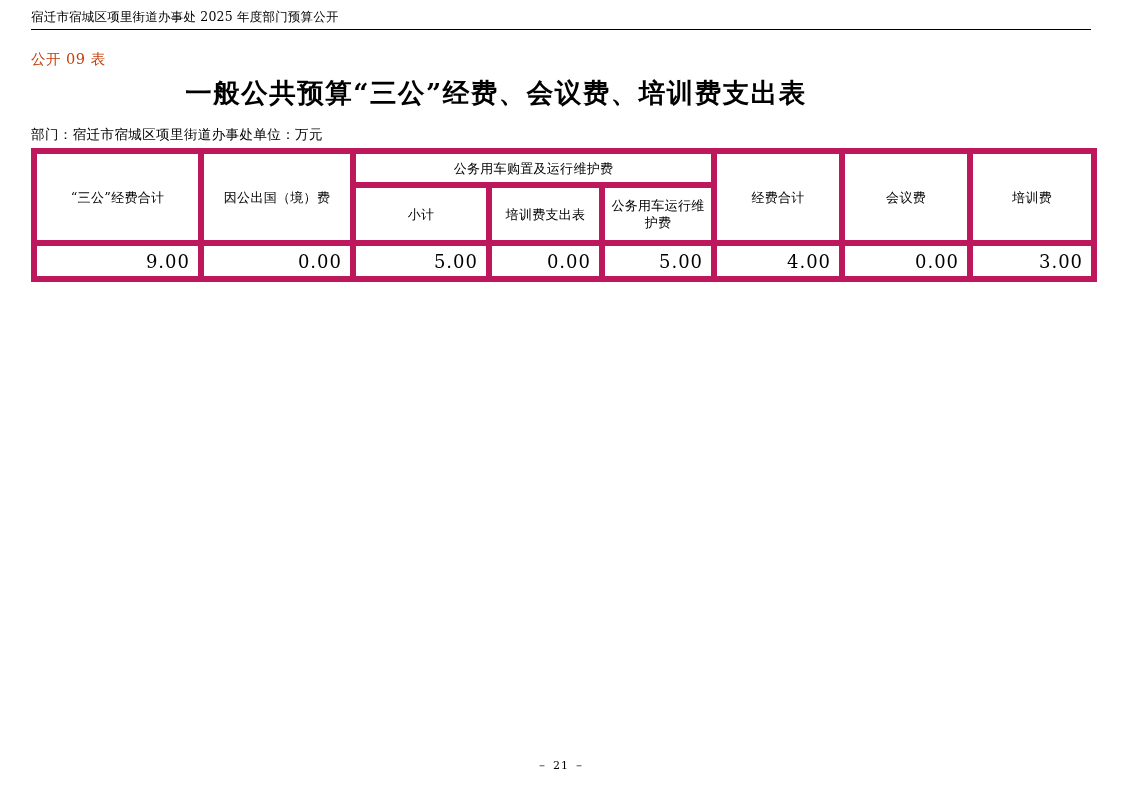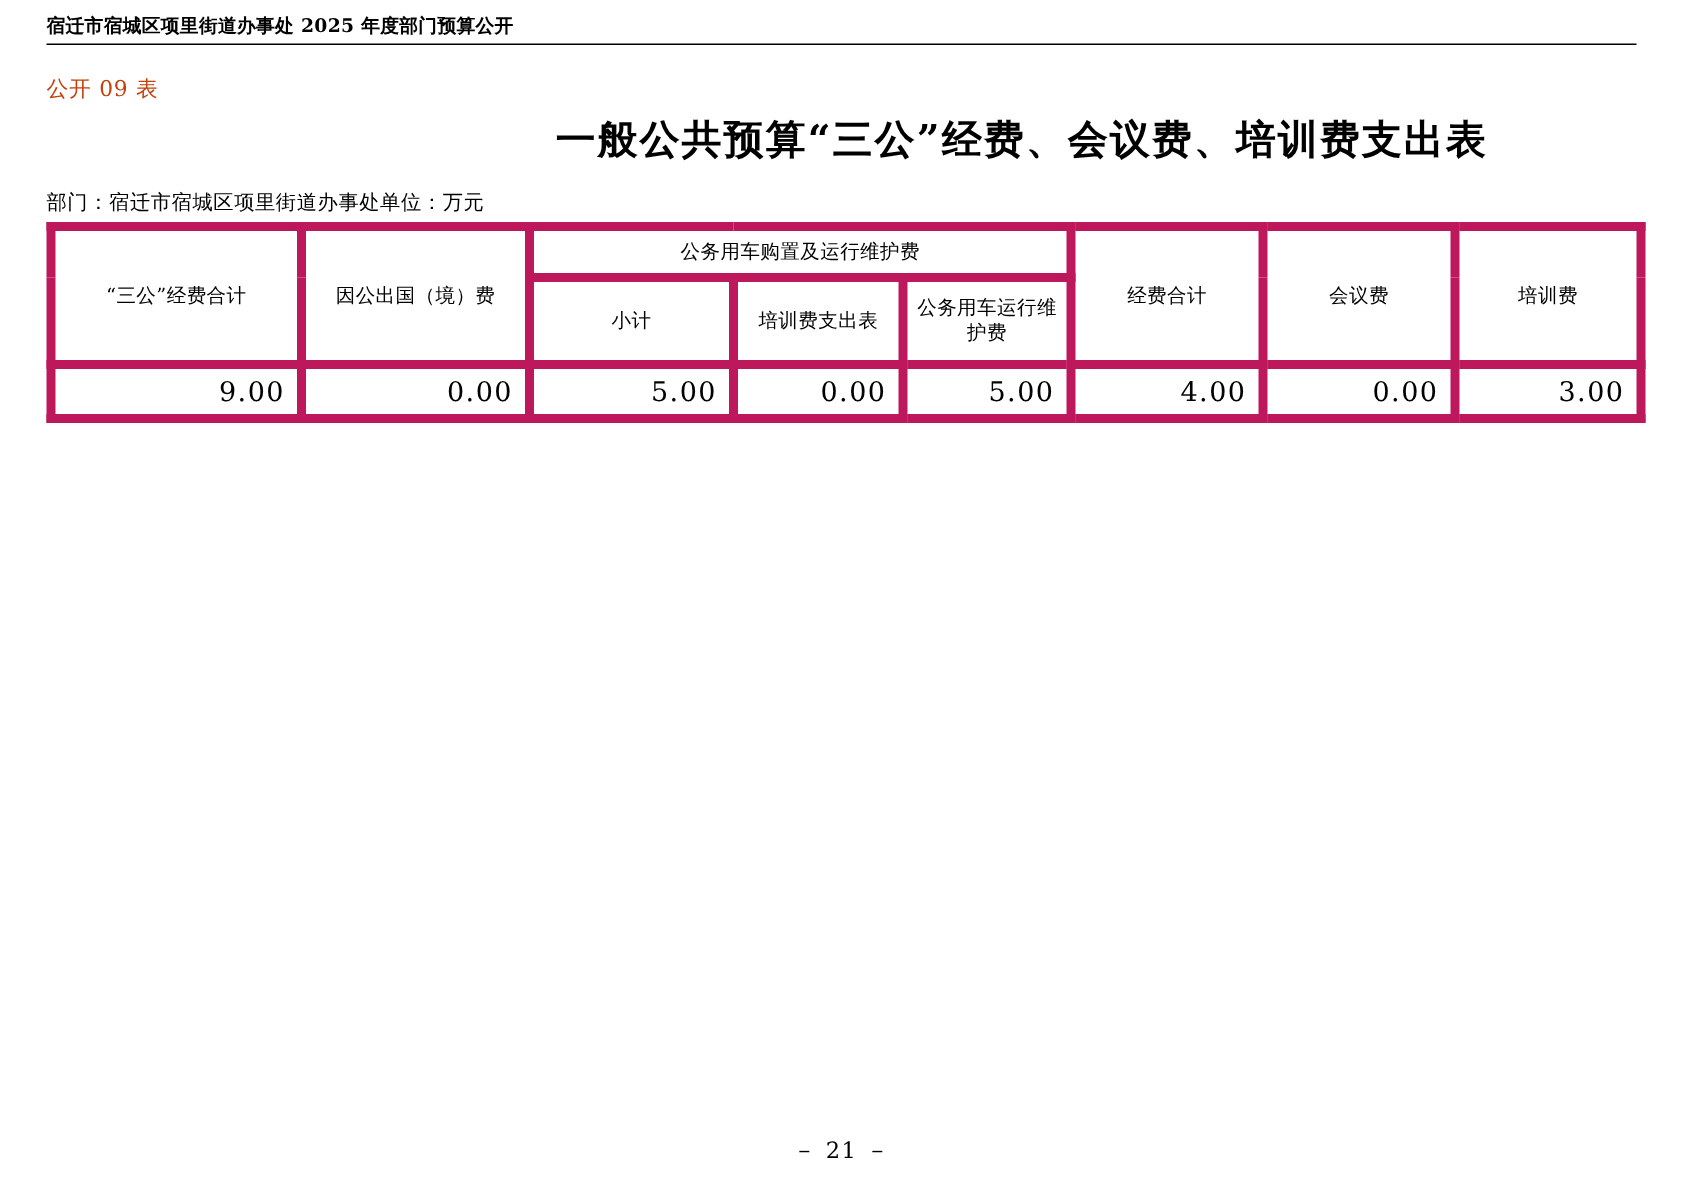--- a/index.html
+++ b/index.html
@@ -21,21 +21,20 @@
     height: 793px;
     box-sizing: border-box;
   }
 
   
   .doc-header {
     position: absolute;
     left: 31px;
     top: 8px;
     width: 1060px;
-    font-weight: bold;
   }
   .doc-header-text {
     font-family: "DejaVu Serif", "Liberation Serif", serif;
     font-size: 12.5px;
     letter-spacing: 0.2px;
     line-height: 18px;
     color: #000;
     white-space: nowrap;
   }
   .doc-header-rule {
@@ -55,21 +54,21 @@
     color: #c2410c;
     white-space: nowrap;
   }
 
   
   .doc-title {
     position: absolute;
     left: 0;
     top: 75px;
     width: 992px;
-    text-align: right;
+    text-align: center;
     font-family: "DejaVu Serif", "Liberation Serif", serif;
     font-size: 26.5px;
     font-weight: bold;
     letter-spacing: 1.5px;
     white-space: nowrap;
   }
 
   
   .meta-row {
     position: absolute;
@@ -125,21 +124,21 @@
   }
 
   
   .page-footer {
     position: absolute;
     left: 0;
     top: 758px;
     width: 1122px;
     text-align: center;
     font-family: "DejaVu Serif", "Liberation Serif", serif;
-    font-size: 15px;
+    font-size: 11px;
     letter-spacing: 1px;
   }
 </style>
 </head>
 <body>
 
 <div class="page">
 
   <div class="doc-header">
     <div class="doc-header-text">宿迁市宿城区项里街道办事处 2025 年度部门预算公开</div>

